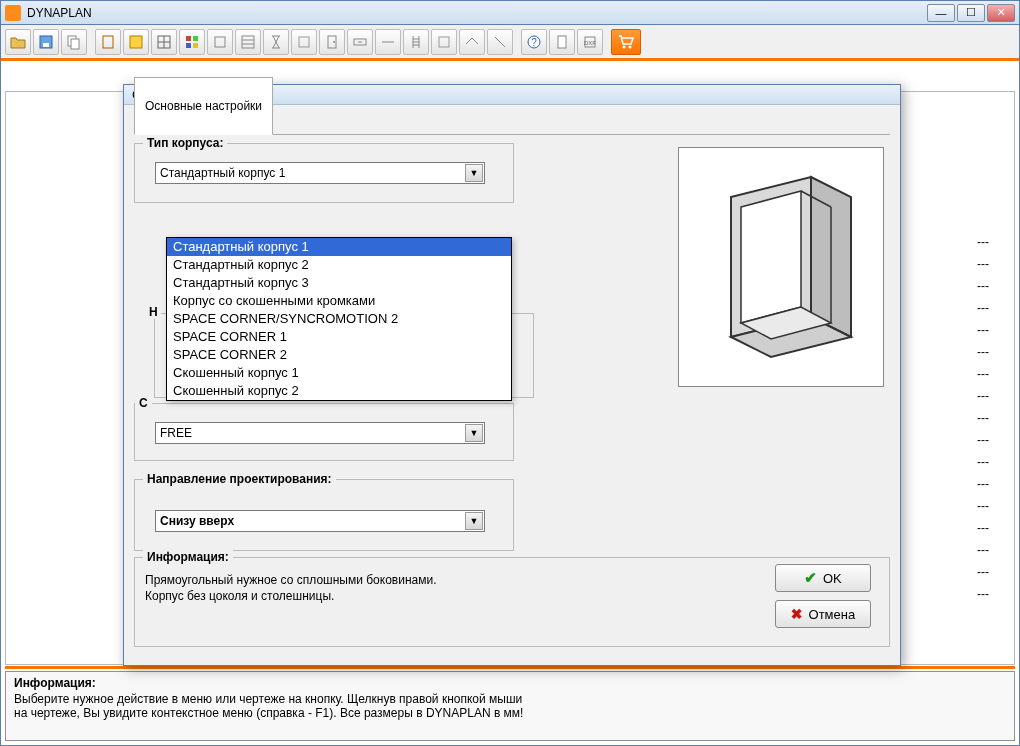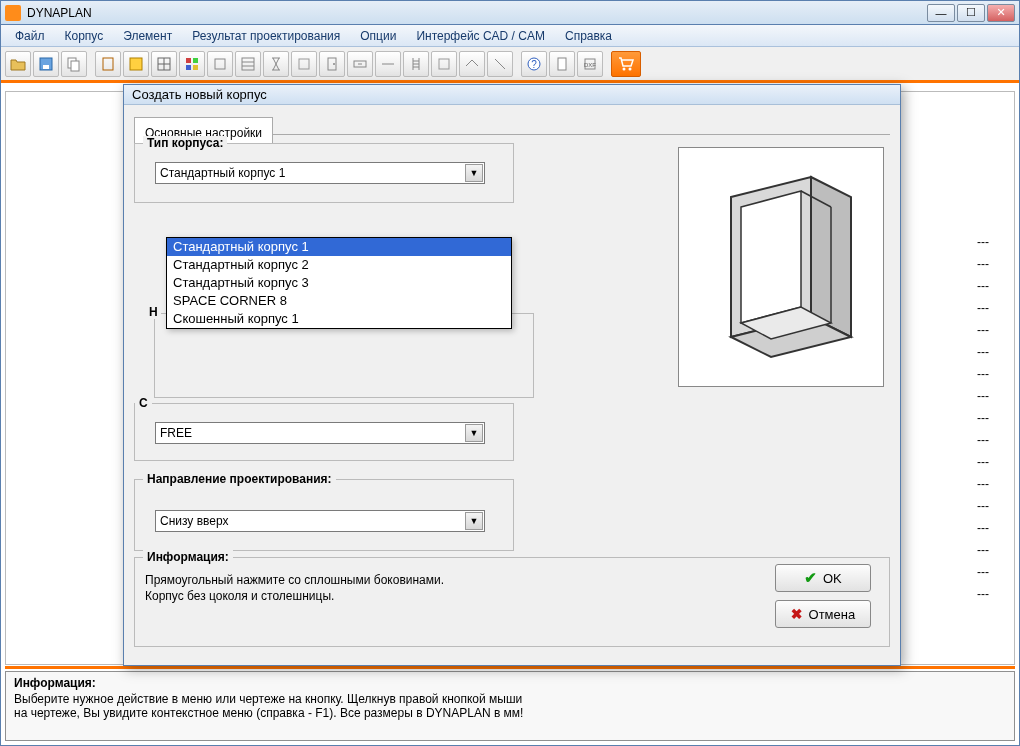--- a/index.html
+++ b/index.html
@@ -30,21 +30,21 @@
 
   .bottom-separator { position:absolute; left:4px; right:4px; bottom:76px; border-top:3px solid #ff7300; }
   .bottom-info { position:absolute; left:4px; right:4px; bottom:4px; height:70px; border:1px solid #909090; background:#f8f8f8; padding:4px 8px; font-size:12px; }
   .bottom-info .hdr { font-weight:bold; margin-bottom:2px; }
 
   
   .dialog { position:absolute; left:122px; top:83px; width:778px; height:582px; background:#f0f0f0; border:1px solid #5a7fae; box-shadow: 3px 3px 12px rgba(0,0,0,.35); }
   .dlg-titlebar { height:20px; background:linear-gradient(#eaf1fa,#cfe0f2); border-bottom:1px solid #a8bfd8; display:flex; align-items:center; padding:0 8px; font-size:13px; }
   .dlg-body { padding: 6px 10px 10px 10px; position:relative; height: calc(100% - 28px); }
   .tabstrip { height:24px; display:flex; align-items:flex-end; border-bottom:1px solid #aaa; margin-bottom:8px; }
-  .tab { background:#fff; border:1px solid #aaa; border-bottom:1px solid #fff; padding:8px 10px; font-size:12px; position:relative; top:15px; }
+  .tab { background:#fff; border:1px solid #aaa; border-bottom:1px solid #fff; padding:21px 10px; font-size:12px; position:relative; top:1px; }
   
   .content-row { display:flex; }
   .left-col { width:380px; }
   .preview { margin-left:auto; width:206px; height:240px; background:#fff; border:1px solid #888; display:flex; align-items:center; justify-content:center; margin-right:6px; margin-top:4px; }
   
   .groupbox { border:1px solid #bbb; padding:18px 10px 14px 10px; margin-bottom:10px; position:relative; background:#f0f0f0; }
   .groupbox .legend { position:absolute; top:-8px; left:8px; background:#f0f0f0; padding:0 4px; font-size:12px; font-weight:bold; }
   .combo { width:330px; height:22px; border:1px solid #7a7a7a; background:#fff; display:flex; align-items:center; padding:0 4px; font-size:12px; cursor:pointer; margin-left:10px; position:relative; }
   .combo .arrow { position:absolute; right:1px; top:1px; width:18px; height:18px; background:linear-gradient(#f4f4f4,#d8d8d8); border:1px solid #9a9a9a; display:flex; align-items:center; justify-content:center; font-size:9px; }
   
@@ -73,29 +73,20 @@
   <div class="outer-titlebar">
     <div class="tb-icon"></div>
     <div class="title">DYNAPLAN</div>
     <div class="win-btns">
       <div class="win-btn">—</div>
       <div class="win-btn">☐</div>
       <div class="win-btn close">✕</div>
     </div>
   </div>
 
-  <div class="menubar">
-    <span>Файл</span>
-    <span>Корпус</span>
-    <span>Элемент</span>
-    <span>Результат проектирования</span>
-    <span>Опции</span>
-    <span>Интерфейс CAD / CAM</span>
-    <span>Справка</span>
-  </div>
 
   <div class="toolbar">
     <div class="tb-item">
         <svg viewBox="0 0 16 16">
           <path fill="#e8c05a" stroke="#a07820" d="M1 4h5l1 2h8v8H1z"></path>
         </svg>
       </div>
     <div class="tb-item">
         <svg viewBox="0 0 16 16">
           <rect x="2" y="2" width="12" height="12" fill="#6aa4e0" stroke="#2a68a8"></rect>
@@ -270,38 +261,42 @@
             <div class="combo">
               <span>Стандартный корпус 1</span>
               <div class="arrow">▼</div>
             </div>
           </div>
 
           <div class="dropdown-list">
             <div class="opt sel">Стандартный корпус 1</div>
             <div class="opt">Стандартный корпус 2</div>
             <div class="opt">Стандартный корпус 3</div>
-            <div class="opt">SPACE CORNER 8</div>
+            <div class="opt">Корпус со скошенными кромками</div>
+            <div class="opt">SPACE CORNER/SYNCROMOTION 2</div>
+            <div class="opt">SPACE CORNER 1</div>
+            <div class="opt">SPACE CORNER 2</div>
             <div class="opt">Скошенный корпус 1</div>
+            <div class="opt">Скошенный корпус 2</div>
           </div>
 
           <div class="gb-hidden-box"></div>
           <div class="gb-hidden-label">Н</div>
 
           <div class="groupbox" style="margin-top:200px; height:58px;">
             <div class="legend" style="left:0px;">С</div>
             <div class="combo">
               <span>FREE</span>
               <div class="arrow">▼</div>
             </div>
           </div>
 
           <div class="groupbox" style="height:72px; margin-top:18px;">
             <div class="legend">Направление проектирования:</div>
-            <div class="combo" style="margin-top:12px;">
+            <div class="combo" style="margin-top:12px;font-weight:bold;">
               <span>Снизу вверх</span>
               <div class="arrow">▼</div>
             </div>
           </div>
         </div>
 
         <div class="preview">
           <svg width="160" height="200" viewBox="0 0 160 200">
             <polygon points="30,30 110,10 110,150 30,170" fill="#d9d9d9" stroke="#333" stroke-width="2"></polygon>
             <polygon points="110,10 150,30 150,170 110,150" fill="#bdbdbd" stroke="#333" stroke-width="2"></polygon>
@@ -310,21 +305,21 @@
             <polygon points="40,156 100,140 130,156 70,172" fill="#eaeaea" stroke="#333" stroke-width="1.5"></polygon>
             <line x1="100" y1="24" x2="130" y2="40" stroke="#333" stroke-width="1.5"></line>
             <line x1="130" y1="40" x2="130" y2="156" stroke="#333" stroke-width="1.5"></line>
           </svg>
         </div>
       </div>
 
       <div class="info-box">
         <div class="legend">Информация:</div>
         <div class="info-text">
-          <div>Прямоугольный нажмите со сплошными боковинами.</div>
+          <div>Прямоугольный нужное со сплошными боковинами.</div>
           <div>Корпус без цоколя и столешницы.</div>
         </div>
         <div class="dlg-btns">
           <div class="dlg-btn">
               <span class="check">✔</span>
               <span>OK</span>
             </div>
           <div class="dlg-btn">
               <span class="cross">✖</span>
               <span>Отмена</span>

